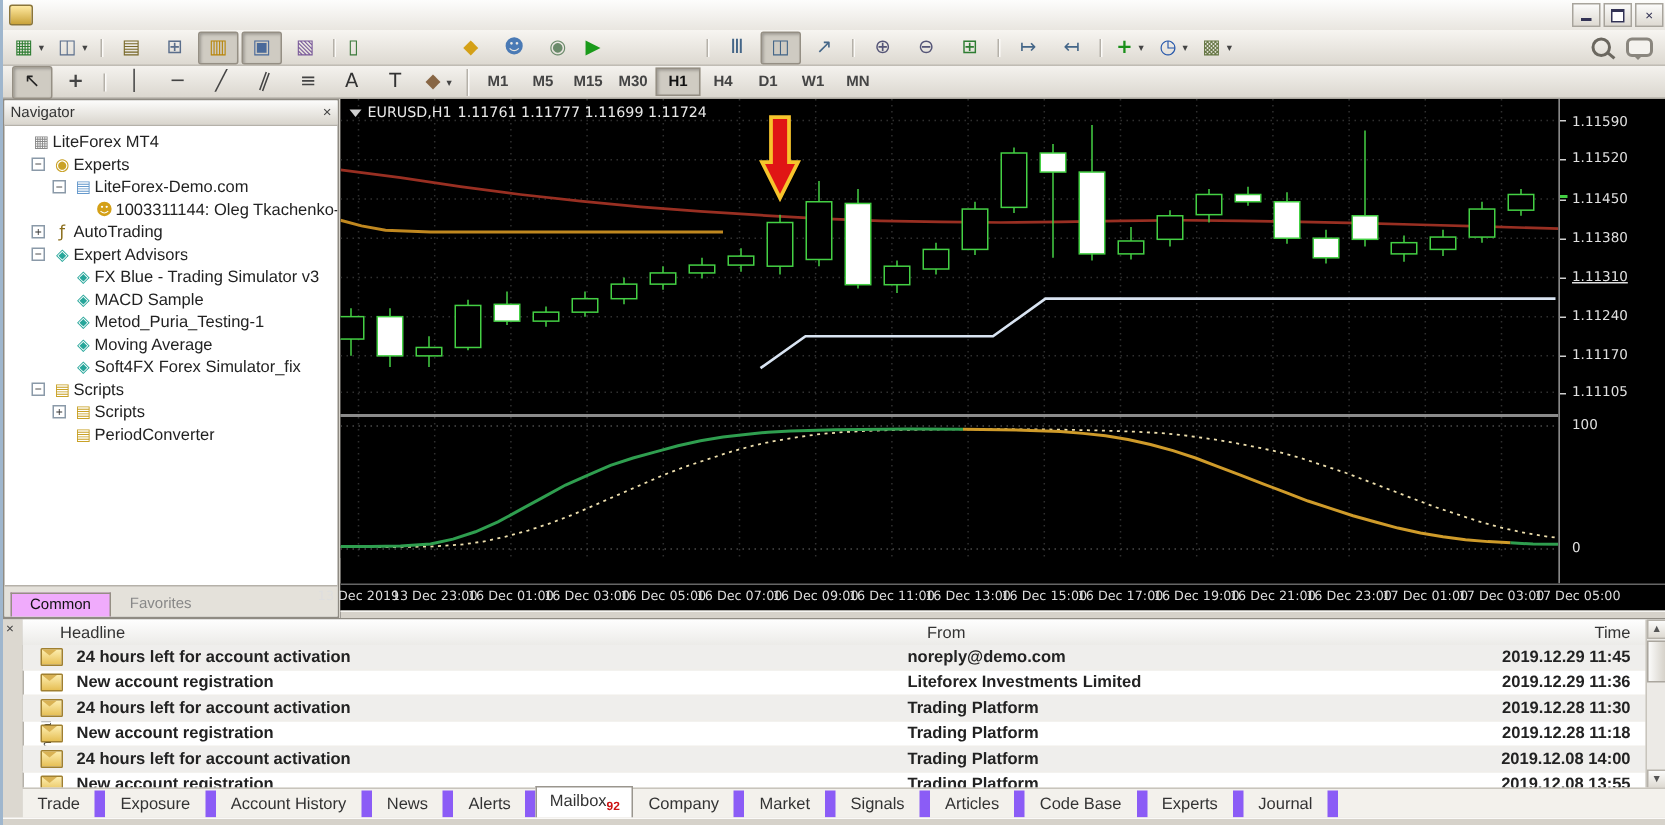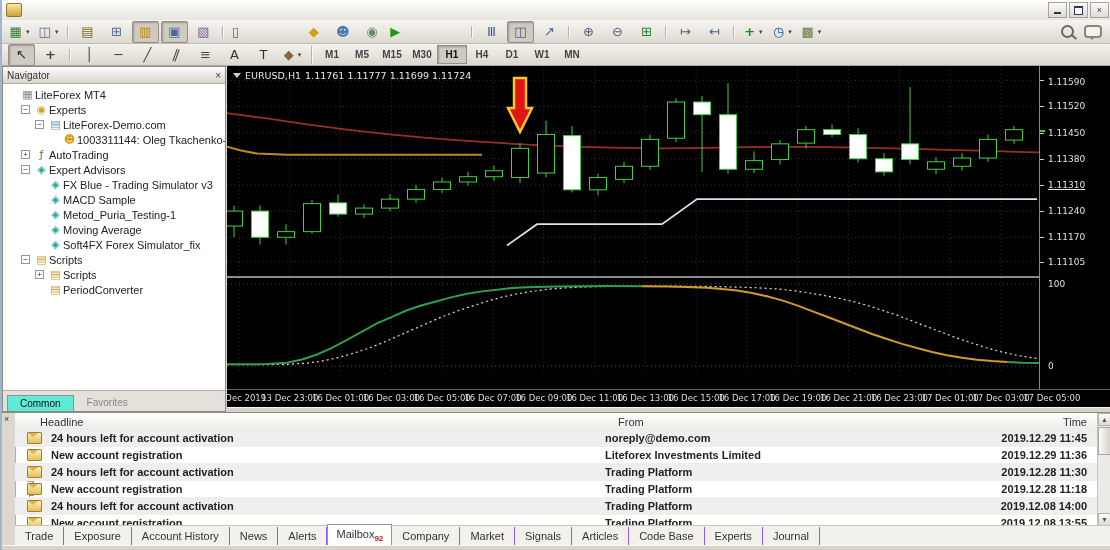--- a/index.html
+++ b/index.html
@@ -51,21 +51,21 @@
   #nav-tree{position:absolute;top:18px;left:0;right:0;bottom:20px;overflow:hidden;padding-top:2px;}
   .tree-row{height:15px;display:flex;align-items:center;white-space:nowrap;overflow:hidden;}
   .expander{width:9px;height:9px;border:1px solid #8a99a8;background:#fff;font-size:8px;line-height:7px;
             text-align:center;color:#333;margin-right:4px;flex:none;box-sizing:border-box;}
   .exp-spacer{width:13px;flex:none;}
   .tree-ico{font-family:"DejaVu Sans",sans-serif;font-size:11px;width:15px;flex:none;text-align:center;line-height:1;}
   .tree-label{overflow:hidden;text-overflow:clip;}
   #nav-tabs{position:absolute;left:0;bottom:0;right:0;height:20px;background:#e4e1da;
             border-top:1px solid #b5b1a9;display:flex;align-items:flex-end;padding-left:4px;}
   .nav-tab{padding:2px 12px;font-size:10px;color:#888;border:1px solid transparent;}
-  .nav-tab.active{background:#5eead4;border:1px solid #958f84;border-bottom:none;color:#111;}
+  .nav-tab.active{background:#f0abfc;border:1px solid #958f84;border-bottom:none;color:#111;}
   
   #chartwin{position:absolute;left:225px;top:66px;width:885px;height:346px;background:#000;}
   #main-svg{position:absolute;left:0;top:0;}
   #ind-svg{position:absolute;left:0;top:212px;}
   #sep-h{position:absolute;left:0;top:210px;width:812px;height:2px;background:#8b8b8b;cursor:row-resize;}
   #vline-axis{position:absolute;left:812px;top:0;width:1px;height:323px;background:#9a9a9a;}
   #chart-title-overlay{position:absolute;left:6px;top:4px;color:#e8e8e8;font-size:9.5px;
                        font-family:"DejaVu Sans",sans-serif;display:flex;align-items:center;gap:4px;}
   #chart-title-overlay .tri{width:0;height:0;border-left:4px solid transparent;border-right:4px solid transparent;
                        border-top:5px solid #cfcfcf;display:inline-block;}
@@ -108,21 +108,21 @@
   .mail-time{position:absolute;right:11px;}
   #term-scroll{position:absolute;right:0;top:0;width:14px;height:113px;background:#eceae6;border-left:1px solid #c8c4bc;}
   .sb-arrow{position:absolute;left:0;width:13px;height:13px;background:linear-gradient(#fbfbfa,#dedad2);
             border:1px solid #b5b1a9;box-sizing:border-box;font-size:7px;color:#555;text-align:center;line-height:11px;}
   #sb-up{top:0;} #sb-down{bottom:0;}
   #sb-thumb{position:absolute;left:0;top:14px;width:13px;height:28px;background:linear-gradient(90deg,#fbfbfa,#d6d2ca);
             border:1px solid #aaa69e;box-sizing:border-box;}
   
   #bottom-tabs{position:absolute;left:13px;top:525px;width:1097px;height:20px;background:#f3f1ec;
                border-top:1px solid #c8c4bc;display:flex;align-items:center;}
-  .bt-item{padding:3px 10px;color:#333;border-right:1px solid #8b5cf6;white-space:nowrap;}
+  .bt-item{padding:3px 10px;color:#333;border-right:7px solid #8b5cf6;white-space:nowrap;}
   .bt-item.active{background:#fff;border:1px solid #9a968e;border-bottom:none;padding:3px 8px 5px;font-weight:normal;}
   .bt-badge{color:#cc1111;font-size:8px;font-weight:bold;vertical-align:sub;}
   #statusbar{position:absolute;left:0;top:545px;width:1110px;height:5px;background:#d6d2ca;border-top:1px solid #fbfaf8;}
 </style>
 </head>
 <body>
 
 <div id="app">
 
   <div id="menubar">

